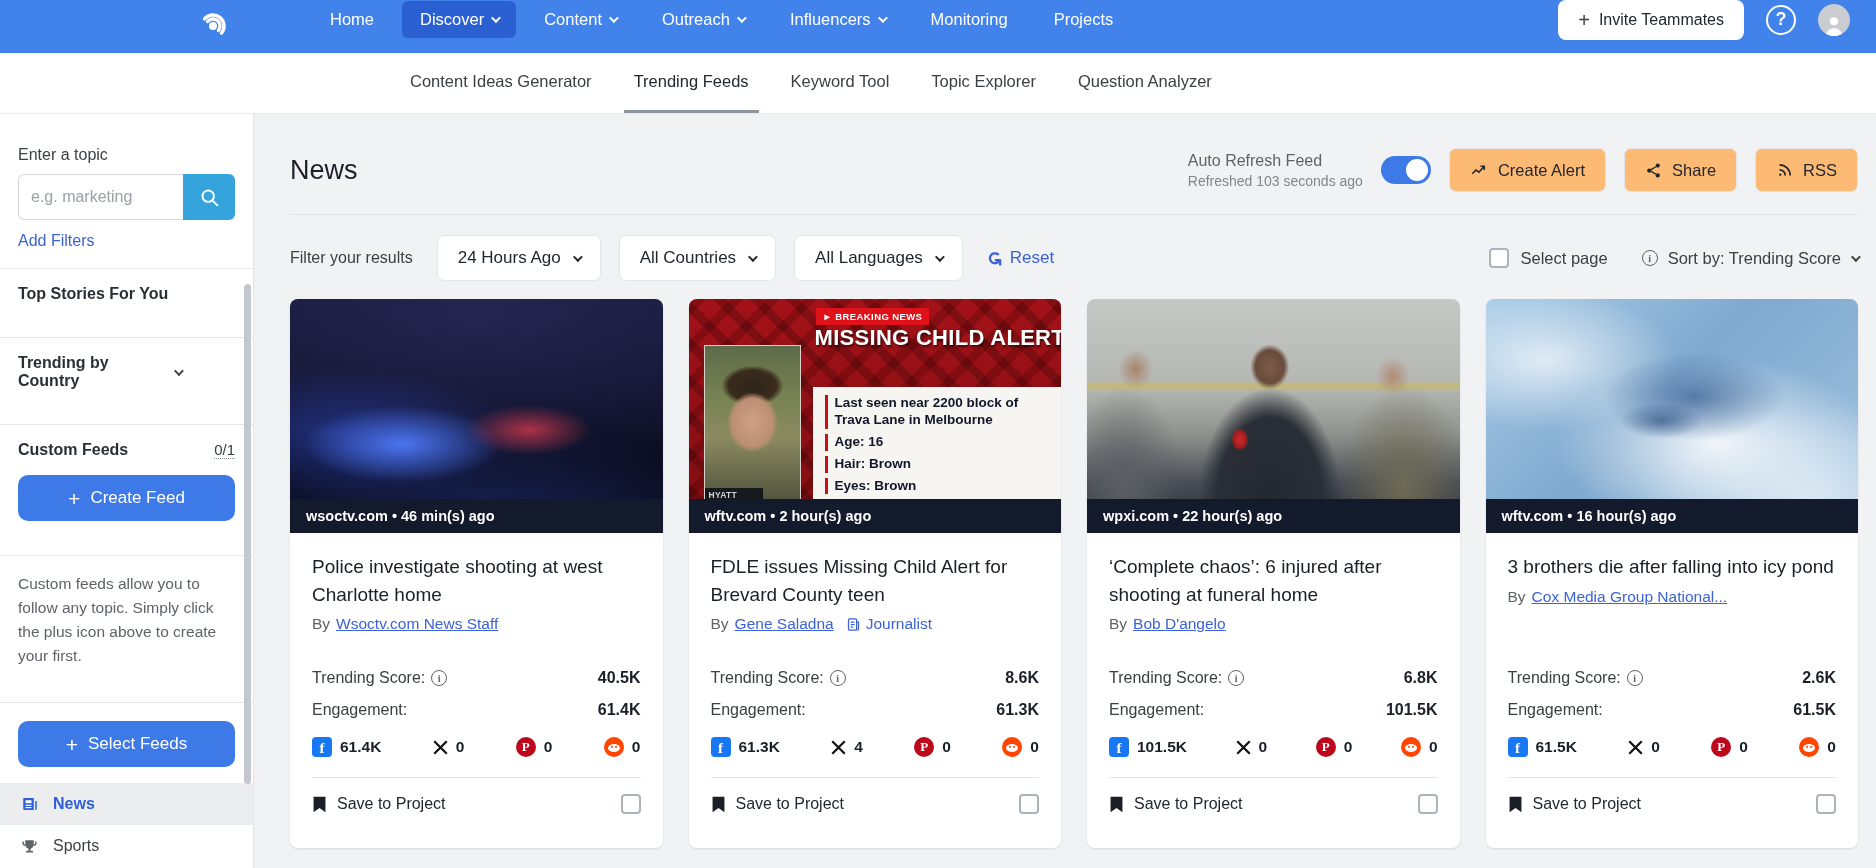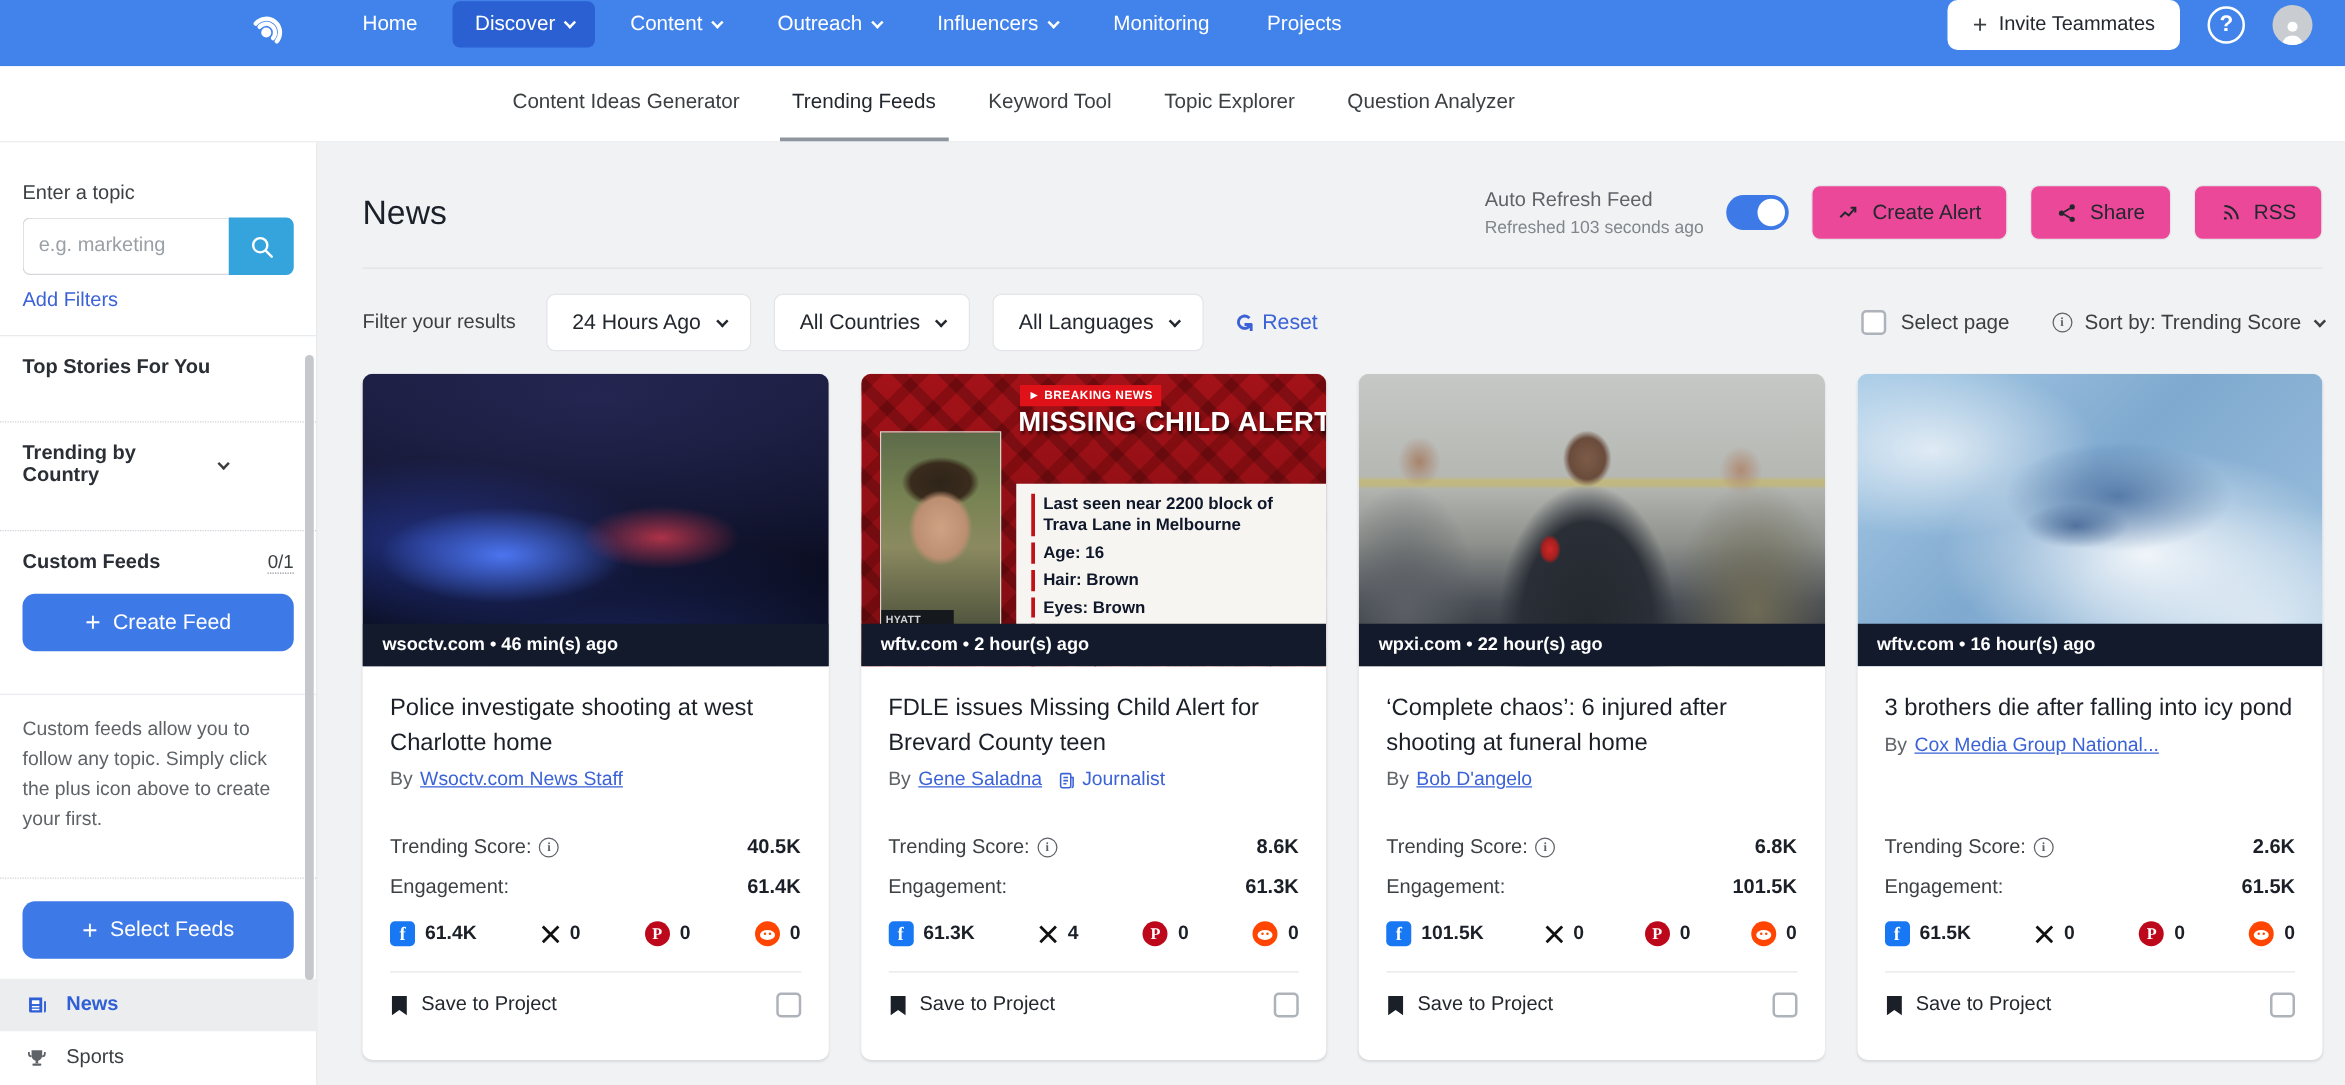--- a/index.html
+++ b/index.html
@@ -1,20 +1,20 @@
 <!DOCTYPE html>
 <html><head>
 <meta charset="utf-8">
 <style>
   * { margin:0; padding:0; box-sizing:border-box; }
   html,body { width:1876px; height:868px; overflow:hidden; background:#f1f2f4;
     font-family:"Liberation Sans", sans-serif; color:#202632; }
 
   
-  .navbar { height:53px; background:#4183ea; display:flex; align-items:center; padding:0 26px 14px 200px; }
+  .navbar { height:53px; background:#4183ea; display:flex; align-items:center; padding:0 26px 14px 200px;gap:40px; }
   .logo { margin-right:38px; display:flex; align-items:center; }
   .nav-items { display:flex; align-items:center; gap:10px; flex:1; }
   .nav-item { color:#fff; font-size:16.5px; padding:9px 18px; border-radius:6px; cursor:pointer; display:flex; align-items:center; gap:7px; white-space:nowrap; }
   .nav-item.active { background:#2b60d2; }
   .chev { width:7px; height:7px; border-right:2px solid currentColor; border-bottom:2px solid currentColor; transform:rotate(45deg) translateY(-2px); display:inline-block; }
   .nav-right { display:flex; align-items:center; gap:22px; }
   .invite-btn { background:#fff; color:#23272e; border:none; border-radius:8px; height:40px; padding:0 20px; font-size:16px; font-family:inherit; display:flex; align-items:center; gap:9px; cursor:pointer; }
   .invite-btn .plus { font-size:20px; font-weight:400; color:#3c4043; line-height:1; }
   .help-circle { width:30px; height:30px; border:2px solid #fff; border-radius:50%; color:#fff; font-size:18px; font-weight:700; display:flex; align-items:center; justify-content:center; cursor:pointer; }
   .avatar { width:32px; height:32px; border-radius:50%; background:#c9ccd1; display:flex; align-items:flex-end; justify-content:center; overflow:hidden; cursor:pointer; }
@@ -51,21 +51,21 @@
   
   .main { flex:1; padding:34px 18px 0 36px; overflow:hidden; }
   .main-head { display:flex; align-items:center; justify-content:space-between; padding-bottom:22px; border-bottom:1px solid #e0e2e6; }
   .page-title { font-size:27px; font-weight:500; color:#1b2029; }
   .head-right { display:flex; align-items:center; gap:18px; }
   .refresh-block { text-align:left; }
   .refresh-block .l1 { font-size:16px; color:#5f6368; }
   .refresh-block .l2 { font-size:14px; color:#80868b; margin-top:3px; }
   .toggle { width:50px; height:28px; background:#3e79e8; border-radius:14px; position:relative; cursor:pointer; flex-shrink:0; }
   .toggle .knob { position:absolute; right:3px; top:3px; width:22px; height:22px; background:#fff; border-radius:50%; }
-  .white-btn { background:#ec4899; border:1px solid #e3e5e8; border-radius:7px; height:44px; padding:0 20px; font-size:16.5px; color:#23272e; font-family:inherit; display:flex; align-items:center; gap:10px; cursor:pointer; }
+  .white-btn { background:#fdba74; border:1px solid #e3e5e8; border-radius:7px; height:44px; padding:0 20px; font-size:16.5px; color:#23272e; font-family:inherit; display:flex; align-items:center; gap:10px; cursor:pointer; }
 
   .filter-row { display:flex; align-items:center; gap:18px; padding:20px 0 18px 0; }
   .filter-label { font-size:16px; color:#3c4043; margin-right:6px; }
   .drop-btn { background:#fff; border:1px solid #e3e5e8; border-radius:7px; height:46px; padding:0 20px; font-size:17px; color:#23272e; font-family:inherit; display:flex; align-items:center; gap:12px; cursor:pointer; }
   .reset-link { color:#3b62d6; font-size:17px; display:flex; align-items:center; gap:7px; cursor:pointer; margin-left:6px; }
   .reset-ic { font-size:19px; font-weight:700; transform:scaleX(-1) rotate(-90deg); display:inline-block; }
   .filter-right { margin-left:auto; display:flex; align-items:center; gap:34px; }
   .selectpage { display:flex; align-items:center; gap:12px; font-size:16.5px; color:#3c4043; cursor:pointer; }
   .cb { width:20px; height:20px; border:2px solid #aeb2ba; border-radius:4px; background:#fff; display:inline-block; cursor:pointer; }
   .sort-ctl { display:flex; align-items:center; gap:10px; font-size:16.5px; color:#3c4043; cursor:pointer; }

